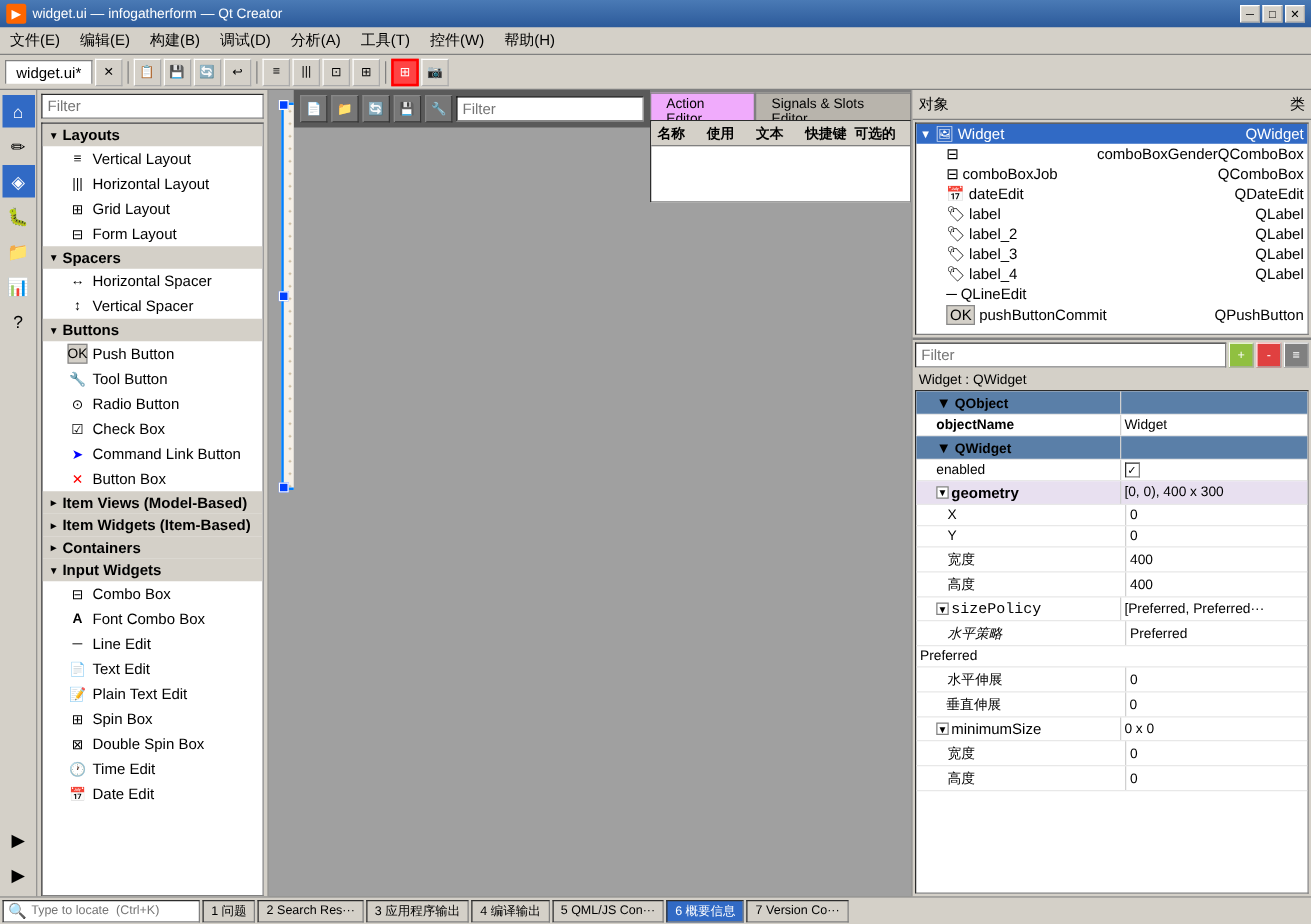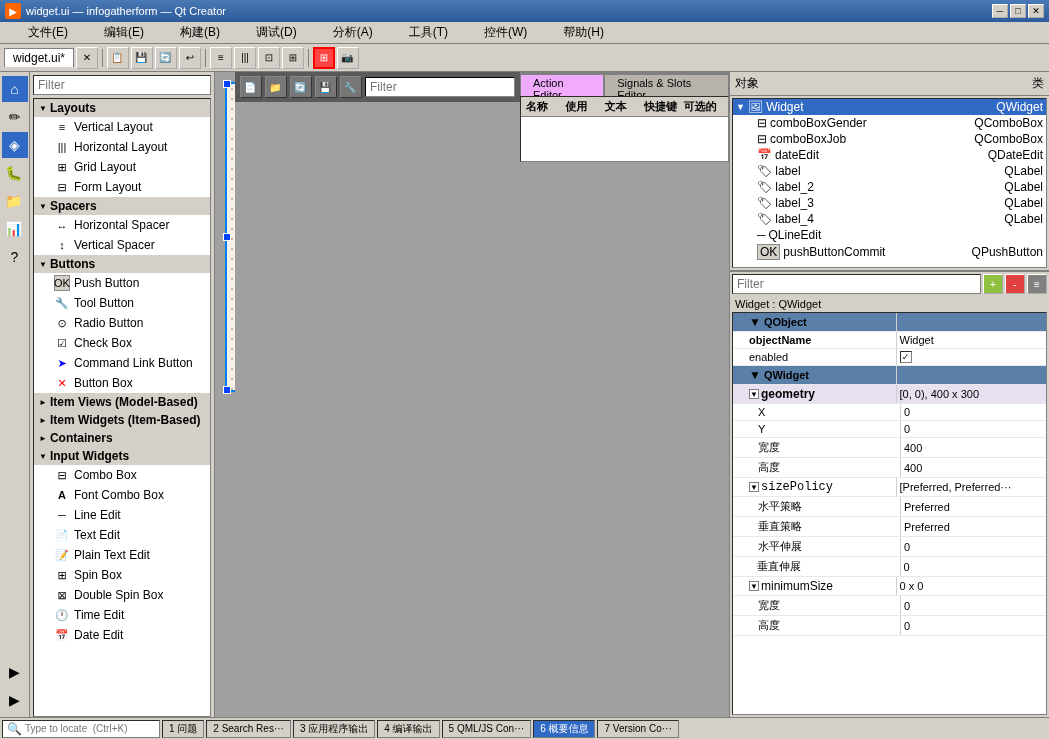--- a/index.html
+++ b/index.html
@@ -8,21 +8,21 @@
     
     .title-bar { background: linear-gradient(to bottom, #4a7ab5, #2c5a9a); height: 22px; display: flex; align-items: center; justify-content: space-between; padding: 0 5px; color: white; }
     .title-bar-left { display: flex; align-items: center; gap: 5px; }
     .title-bar-icon { width: 16px; height: 16px; background: #ff6600; border-radius: 2px; display: flex; align-items: center; justify-content: center; font-size: 10px; }
     .title-bar-text { font-size: 11px; }
     .title-bar-btns { display: flex; gap: 2px; }
     .title-btn { width: 16px; height: 14px; background: #d4d0c8; border: 1px outset #ffffff; display: flex; align-items: center; justify-content: center; font-size: 9px; cursor: pointer; color: #000; }
 
     
     .menu-bar { background: #d4d0c8; height: 22px; display: flex; align-items: center; border-bottom: 1px solid #808080; }
-    .menu-item { padding: 2px 8px; cursor: pointer; font-size: 12px; margin-left: 20px; }
+    .menu-item { padding: 2px 8px; cursor: pointer; font-size: 12px; }
 
     
     .toolbar { background: #d4d0c8; height: 28px; display: flex; align-items: center; padding: 2px 4px; border-bottom: 1px solid #808080; gap: 2px; }
     .toolbar-btn { width: 22px; height: 22px; background: #d4d0c8; border: 1px outset #ffffff; display: flex; align-items: center; justify-content: center; cursor: pointer; font-size: 10px; }
     .toolbar-separator { width: 1px; height: 18px; background: #808080; margin: 0 2px; }
     .toolbar-tab { background: #d4d0c8; border: 1px solid #808080; border-bottom: none; padding: 2px 8px; cursor: pointer; font-size: 11px; }
     .toolbar-tab.active { background: white; }
 
     
     .main-layout { display: flex; height: calc(739px - 22px - 22px - 28px - 22px); }
@@ -397,21 +397,21 @@
       <div class="obj-tree">
 
         <div class="obj-row selected">
           <span style="font-size:9px; margin-right:3px; color:white;">▼</span>
           <span style="margin-right:3px;">🖼</span>
           <span style="flex:1;">Widget</span>
           <span>QWidget</span>
         </div>
         <div class="obj-row obj-indent2">
           <span style="margin-right:3px;">⊟</span>
-          <span style="flex:1;">comboBoxGender</span>
+          <span style="flex:1;text-align:right;">comboBoxGender</span>
           <span>QComboBox</span>
         </div>
         <div class="obj-row obj-indent2">
           <span style="margin-right:3px;">⊟</span>
           <span style="flex:1;">comboBoxJob</span>
           <span>QComboBox</span>
         </div>
         <div class="obj-row obj-indent2">
           <span style="margin-right:3px;">📅</span>
           <span style="flex:1;">dateEdit</span>
@@ -463,31 +463,31 @@
           <div class="prop-name bold">
             <span style="margin-right:3px;">▼</span>QObject
           </div>
           <div class="prop-value"></div>
         </div>
         <div class="prop-row">
           <div class="prop-name bold">objectName</div>
           <div class="prop-value">Widget</div>
         </div>
 
+        <div class="prop-row section-row">
+          <div class="prop-name bold">
+            <span style="margin-right:3px;">▼</span>QWidget
+          </div>
+          <div class="prop-value"></div>
+        </div>
         <div class="prop-row">
           <div class="prop-name">enabled</div>
           <div class="prop-value checked">
             <div class="prop-checkbox">✓</div>
           </div>
-        </div>
-        <div class="prop-row section-row">
-          <div class="prop-name bold">
-            <span style="margin-right:3px;">▼</span>QWidget
-          </div>
-          <div class="prop-value"></div>
         </div>
         <div class="prop-row" style="background:#e8e0f0;">
           <div class="prop-name bold" style="display:flex; align-items:center;">
             <div class="expand-btn">▼</div>
             <span style="margin-left:2px;">geometry</span>
           </div>
           <div class="prop-value">[0, 0), 400 x 300</div>
         </div>
         <div class="prop-row">
           <div class="prop-name" style="padding-left:25px;">X</div>
@@ -506,25 +506,24 @@
           <div class="prop-value">400</div>
         </div>
         <div class="prop-row">
           <div class="prop-name" style="display:flex; align-items:center;">
             <div class="expand-btn">▼</div>
             <span style="margin-left:2px;font-family:Liberation Mono, monospace;">sizePolicy</span>
           </div>
           <div class="prop-value">[Preferred, Preferred···</div>
         </div>
         <div class="prop-row">
-          <div class="prop-name" style="padding-left:25px;">水平策略</div>
+          <div class="prop-name" style="padding-left:25px;font-style:italic;">水平策略</div>
           <div class="prop-value">Preferred</div>
         </div>
         <div class="prop-row">
-          <div class="prop-name" style="padding-left:25px;">垂直策略</div>
           <div class="prop-value">Preferred</div>
         </div>
         <div class="prop-row">
           <div class="prop-name" style="padding-left:25px;">水平伸展</div>
           <div class="prop-value">0</div>
         </div>
         <div class="prop-row">
           <div class="prop-name" style="padding-left:24px;">垂直伸展</div>
           <div class="prop-value">0</div>
         </div>

